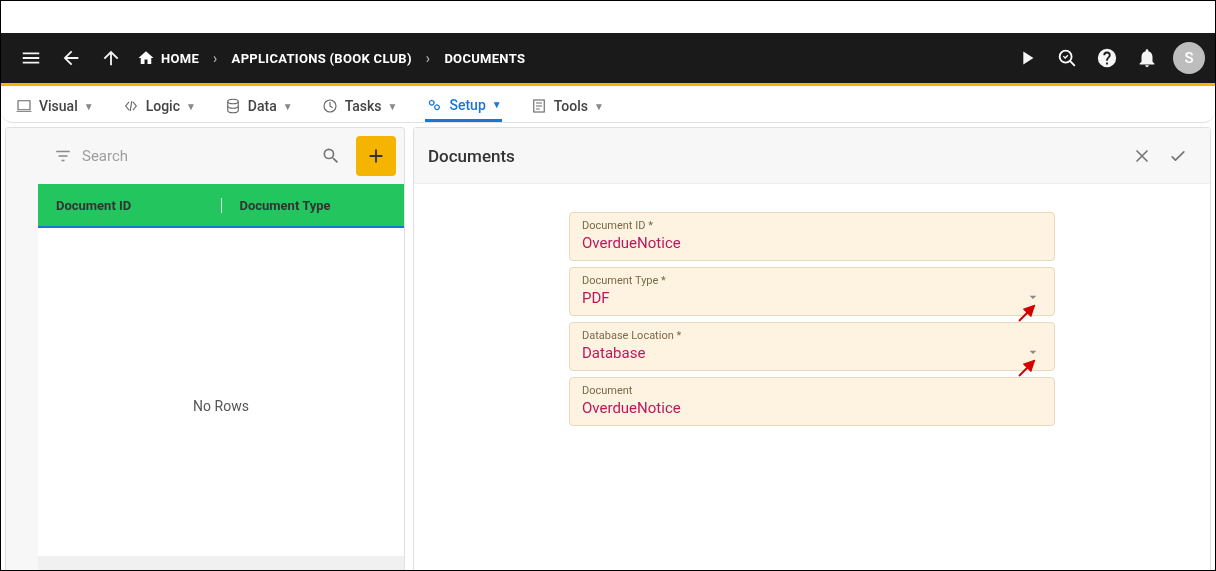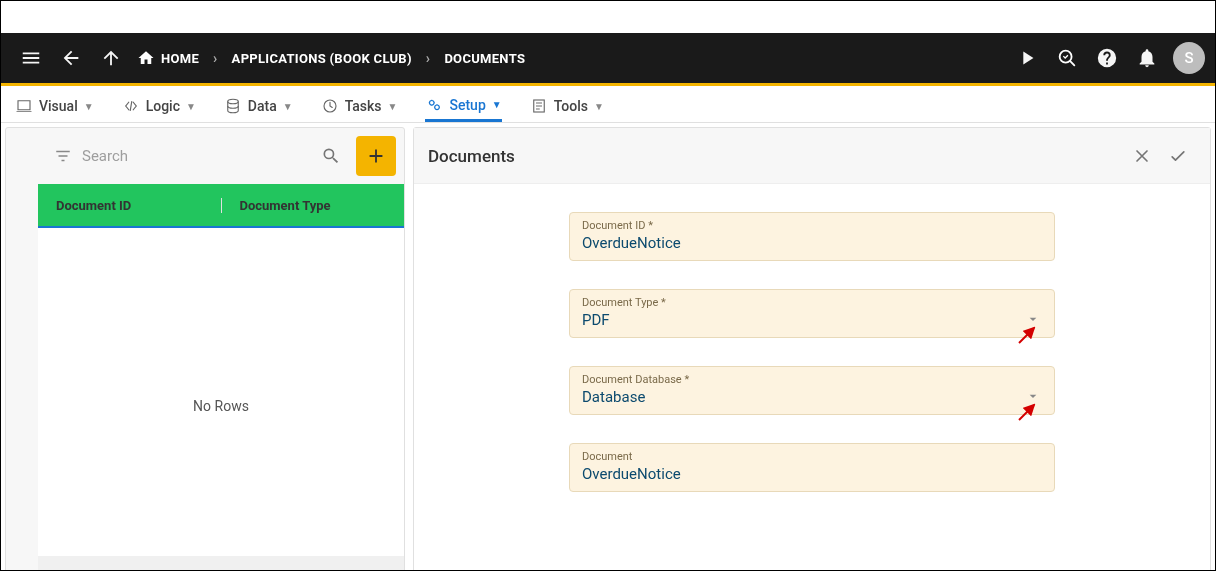--- a/index.html
+++ b/index.html
@@ -11,21 +11,21 @@
 .topbar .icon-btn { width: 40px; height: 40px; display: flex; align-items: center; justify-content: center; color: #f5f5f5; cursor: pointer; }
 .topbar .icon-btn svg { width: 22px; height: 22px; fill: #f5f5f5; }
 .breadcrumb { display: flex; align-items: center; color: #fff; font-size: 13px; font-weight: 700; letter-spacing: 0.3px; }
 .breadcrumb .crumb { padding: 0 6px; cursor: pointer; display: flex; align-items: center; gap: 6px; }
 .breadcrumb .chev { color: #aaa; padding: 0 8px; font-size: 14px; }
 .topbar .spacer { flex: 1; }
 .avatar { width: 32px; height: 32px; border-radius: 50%; background: #bdbdbd; color: #fff; display: flex; align-items: center; justify-content: center; font-size: 15px; font-weight: 500; margin-left: 6px; cursor: pointer; }
 .accent-line { height: 3px; background: #f4b400; }
 
 
-.tabstrip { height: 37px; background: #fff; display: flex; align-items: center; padding: 0 14px; gap: 28px; border-bottom: 1px solid #e0e0e0; }
+.tabstrip { height: 37px; background: #fff; display: flex; align-items: center; padding: 0 14px; gap: 28px; border-bottom: 1px solid #e0e0e0; border-radius: 12px; }
 .tab { display: flex; align-items: center; gap: 6px; color: #444; font-size: 14px; font-weight: 500; cursor: pointer; height: 100%; padding-top: 4px; }
 .tab .tab-arrow { color: #888; font-size: 10px; }
 .tab.active { color: #1976d2; border-bottom: 3px solid #1976d2; }
 .tab.active .tab-arrow { color: #1976d2; }
 .tab svg { width: 18px; height: 18px; fill: #666; }
 .tab.active svg { fill: #1976d2; }
 
 
 .main { display: flex; height: 480px; padding: 4px 4px 4px 4px; gap: 8px; }
 
@@ -48,24 +48,24 @@
 .table-footer { height: 42px; background: #f0f0f0; }
 
 
 .right-panel { flex: 1; border: 1px solid #e0e0e0; border-radius: 3px; background:#fff; display:flex; flex-direction:column; }
 .panel-header { height: 56px; background: #f7f7f7; display:flex; align-items:center; padding: 0 14px; border-bottom: 1px solid #eee; }
 .panel-title { font-size: 17px; font-weight: 500; color: #333; }
 .panel-header .spacer { flex:1; }
 .hdr-icon { width: 36px; height:36px; display:flex; align-items:center; justify-content:center; cursor:pointer; color:#757575; }
 .hdr-icon svg { width:20px; height:20px; fill:#757575; stroke:#757575;}
 
-.form-area { padding: 28px 0 0 0; display:flex; flex-direction:column; align-items:center; gap:28px; }
+.form-area { padding: 28px 0 0 0; display:flex; flex-direction:column; align-items:center; gap:6px; }
 .field { width: 486px; background: #fdf3e0; border: 1px solid #e8d9b9; border-radius: 4px; padding: 6px 12px 8px 12px; position: relative; }
 .field-label { font-size: 11px; color: #7a6a4a; margin-bottom: 2px; }
-.field-value { font-size: 15px; color: #0c4a6e; }
+.field-value { font-size: 15px; color: #be185d; }
 .field .chev-down { position:absolute; right:12px; top:20px; width:18px; height:18px; cursor:pointer; display:flex; align-items:center; justify-content:center;}
 .field .chev-down svg { width:16px; height:16px; fill:#888; }
 
 .red-arrow { position:absolute; width:24px; height:24px; pointer-events:none; }
 .red-arrow svg { width:24px; height:24px; }
 
 </style>
 </head>
 <body>
 
@@ -252,21 +252,21 @@
                 <marker id="ah1" markerWidth="6" markerHeight="6" refX="5" refY="3" orient="auto">
                   <path d="M0 0L6 3L0 6z" fill="#d40000"></path>
                 </marker>
               </defs>
               <line x1="3" y1="21" x2="18" y2="6" stroke="#d40000" stroke-width="2" marker-end="url(#ah1)"></line>
             </svg>
         </div>
       </div>
 
       <div class="field">
-        <div class="field-label">Document Database *</div>
+        <div class="field-label">Database Location *</div>
         <div class="field-value">Database</div>
         <div class="chev-down">
           <svg viewBox="0 0 24 24">
               <path d="M7 10l5 5 5-5z"></path>
             </svg>
         </div>
         <div class="red-arrow" style="right:14px; top:32px;">
           <svg viewBox="0 0 24 24">
               <defs>
                 <marker id="ah2" markerWidth="6" markerHeight="6" refX="5" refY="3" orient="auto">

